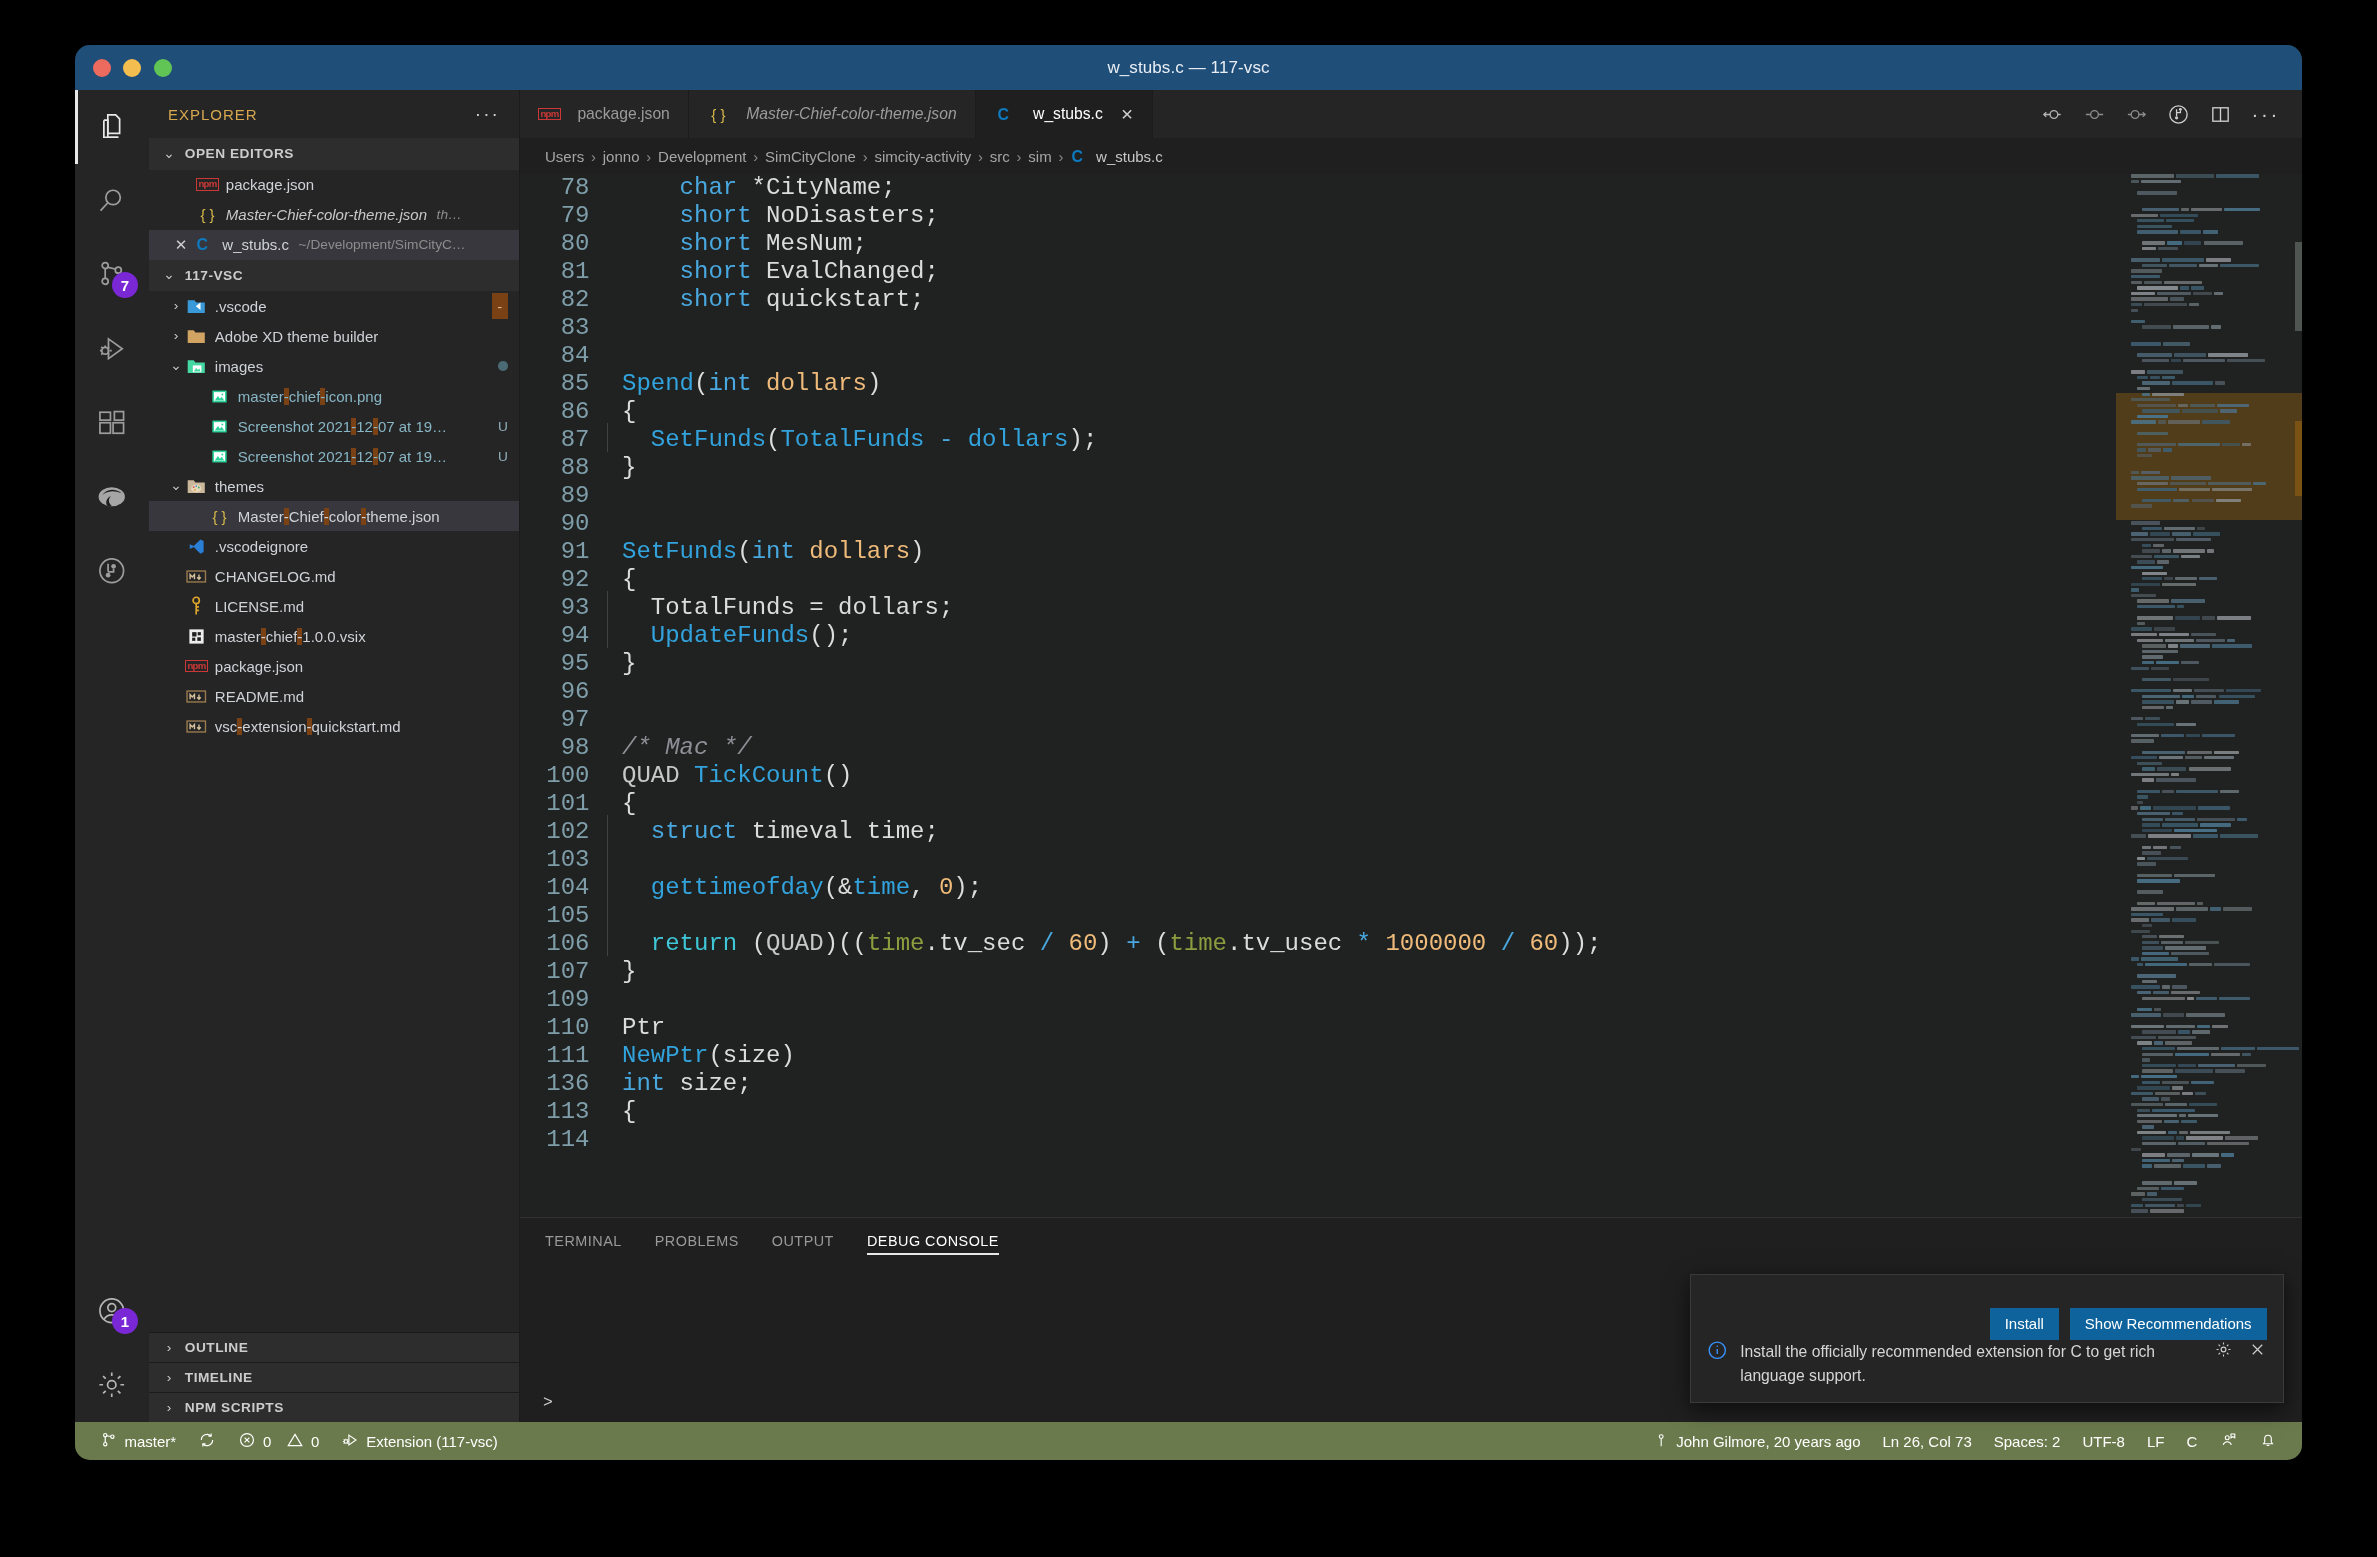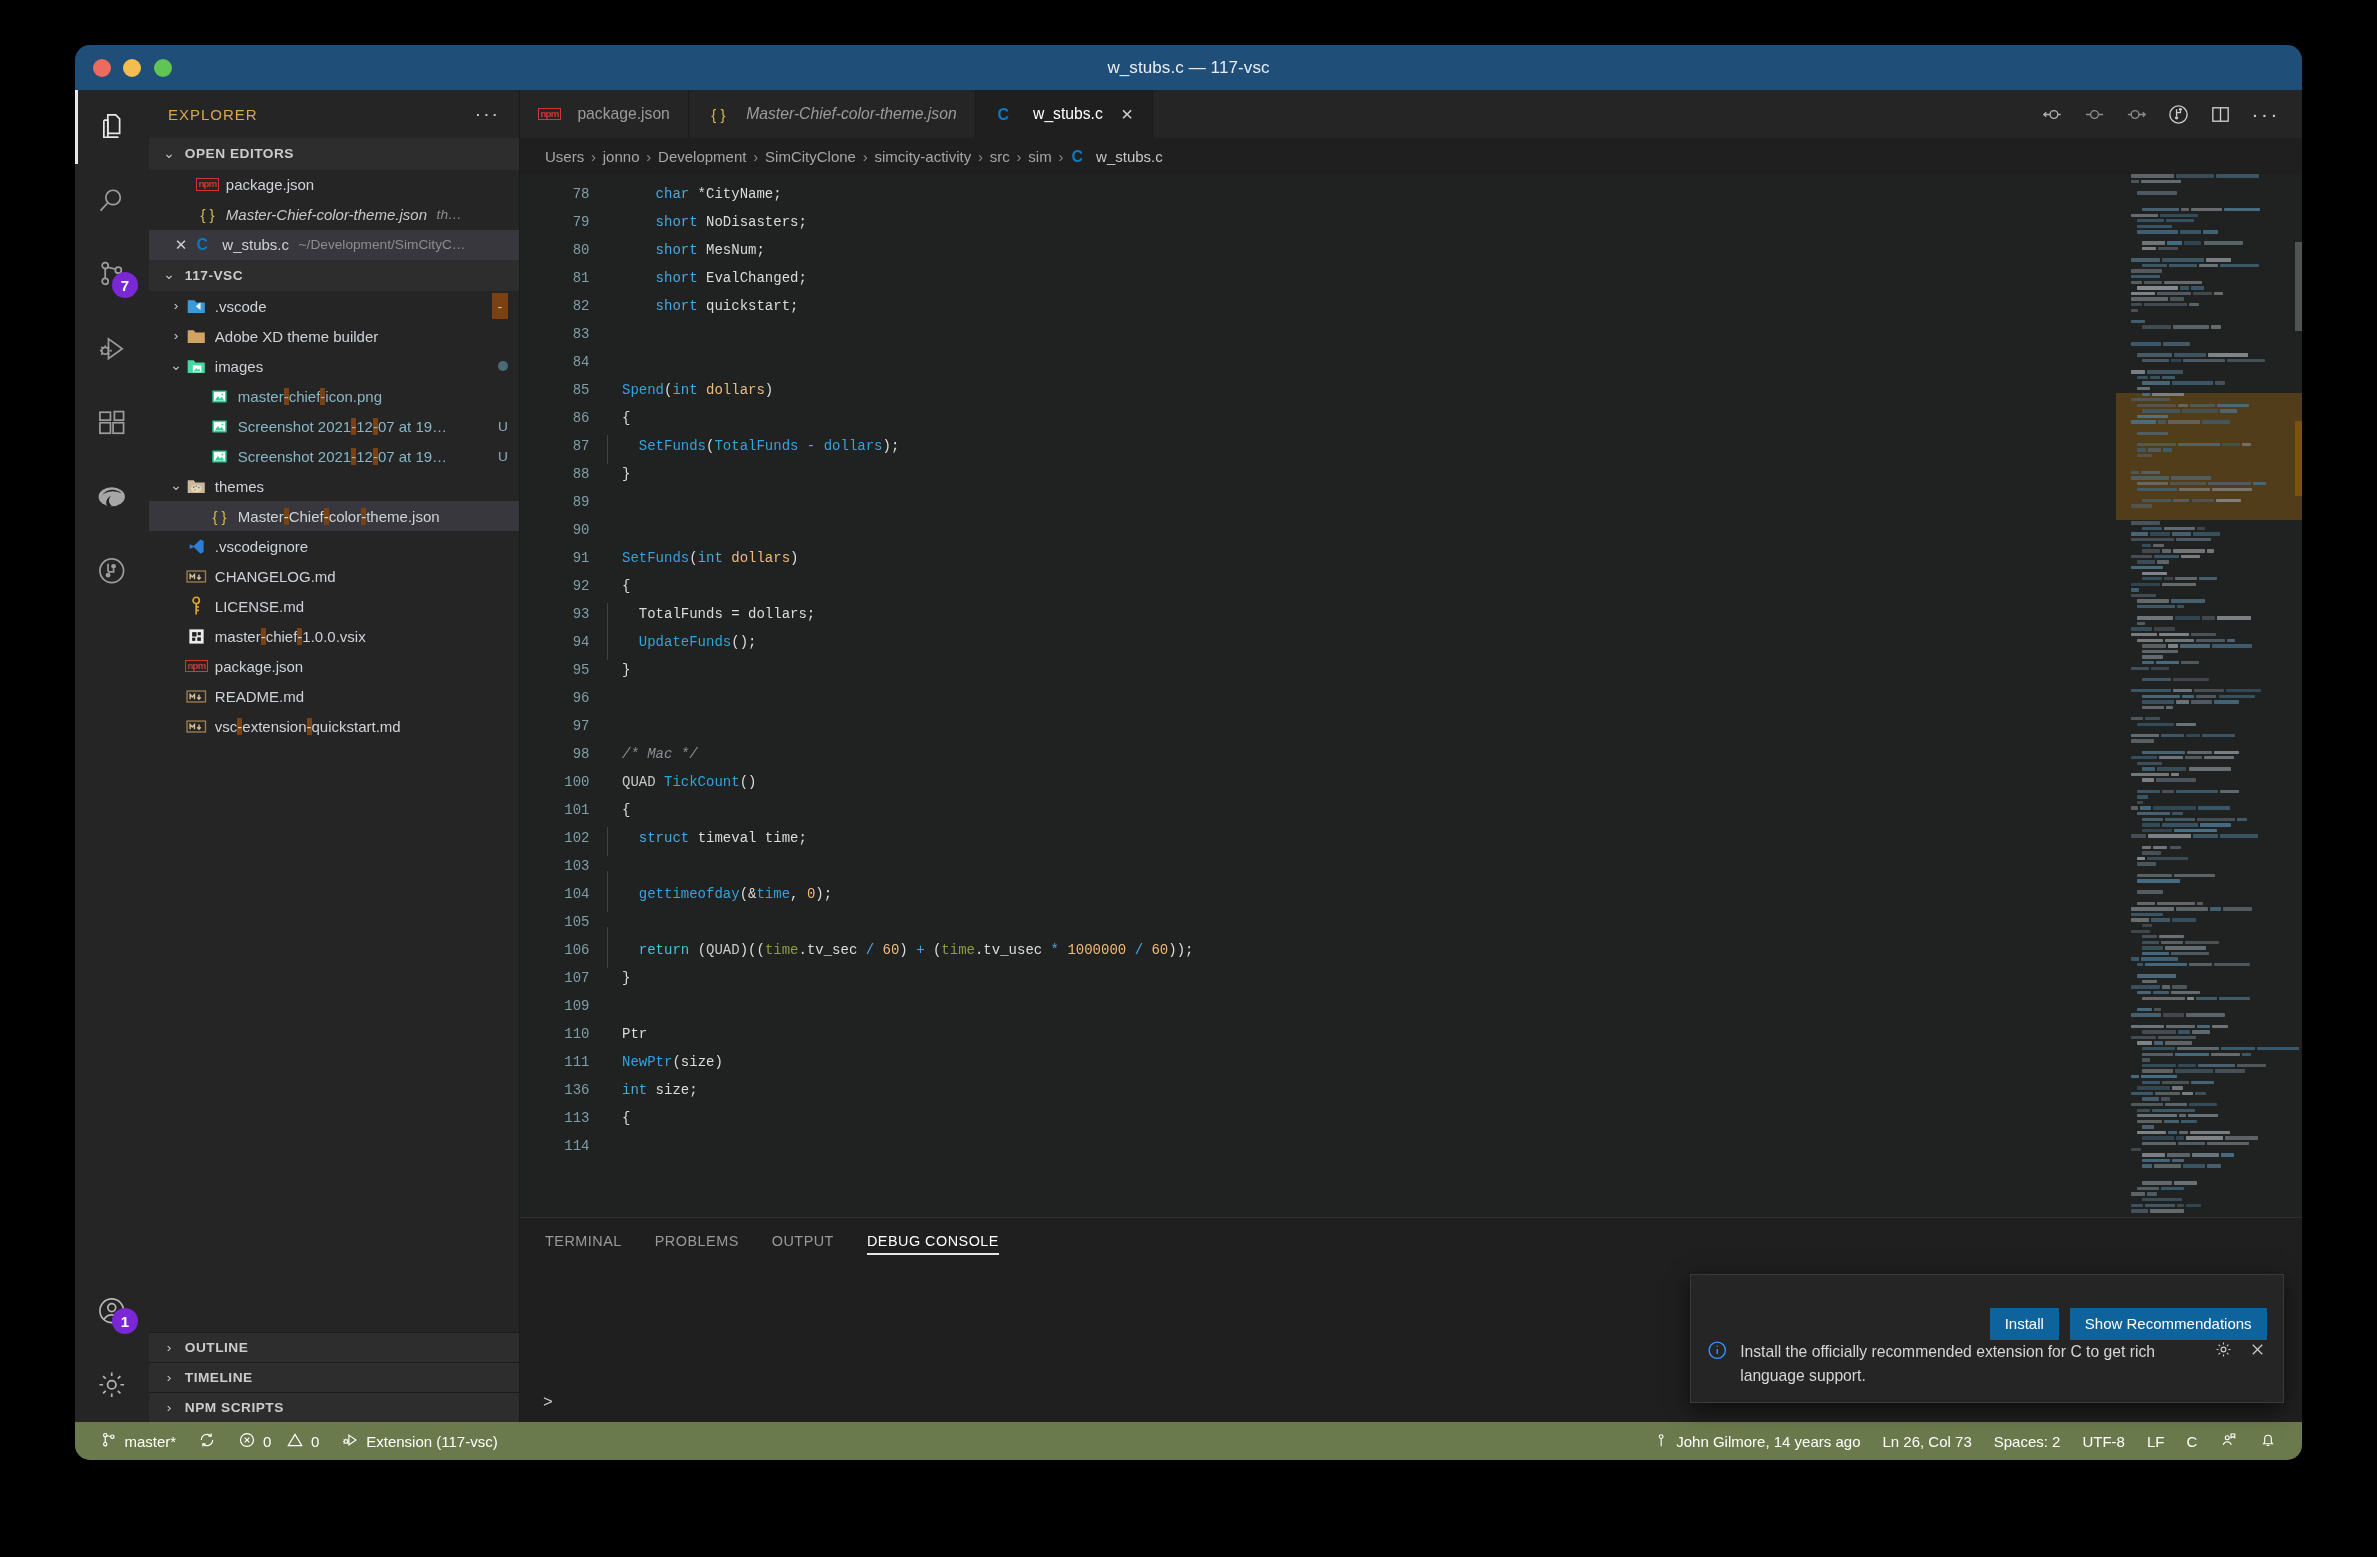--- a/index.html
+++ b/index.html
@@ -125,21 +125,21 @@
   #breadcrumb {
     height: 36px; flex: 0 0 36px; background: #1f1f1f;
     display: flex; align-items: center; padding-left: 25px;
     font-size: 15px; color: #a6a6a6; gap: 6.8px;
   }
   #breadcrumb .sep { color: #8c8c8c; }
   #breadcrumb .crumb.file { color: #c8c8c8; }
   
   #codearea { flex: 1 1 auto; display: flex; min-height: 0; position: relative; background: #1f2220; overflow: hidden; }
   #codescroll { flex: 1 1 auto; position: relative; overflow: hidden; }
-  .codeline { height: 28px; display: flex; align-items: flex-end; font-family: "Liberation Mono", "DejaVu Sans Mono", monospace; font-size: 14px; white-space: pre; }
+  .codeline { height: 28px; display: flex; align-items: flex-start; font-family: "Liberation Mono", "DejaVu Sans Mono", monospace; font-size: 24px; white-space: pre; }
   .lnum { width: 75px; flex: 0 0 75px; text-align: right; color: #7f9eaa; padding-right: 5.5px; }
   .ltext { padding-left: 27px; color: #dcdcdc; position: relative; }
   .ig { position:absolute; left: 12.3px; top:-2.7px; width:0.7px; height:29px; background:#3d4340; }
   .kw { color: #4aa8e0; }
   .fn { color: #33a3dd; }
   .param { color: #f0bb7a; }
   .num { color: #f0bb7a; }
   .op  { color: #4aa8e0; }
   .ret { color: #3fc7d8; }
   .prop { color: #8d9c3e; }
@@ -1498,21 +1498,21 @@
     </div>
 
     <div id="sb-right">
       <div class="sb">
         <span>
           <svg width="16.4" height="18" viewBox="0 0 24 24" fill="none" stroke="#fff" stroke-width="1.6">
             <circle cx="12" cy="7" r="2.8"></circle>
               <path d="M12 10v11"></path>
           </svg>
         </span>
-        <span>John Gilmore, 14 years ago</span>
+        <span>John Gilmore, 20 years ago</span>
       </div>
       <div class="sb">Ln 26, Col 73</div>
       <div class="sb">Spaces: 2</div>
       <div class="sb">UTF-8</div>
       <div class="sb">LF</div>
       <div class="sb">C</div>
       <div class="sb">
         <span>
           <svg width="18" height="18" viewBox="0 0 24 24" fill="none" stroke="#fff" stroke-width="1.5">
             <circle cx="11" cy="9" r="2.6"></circle>

